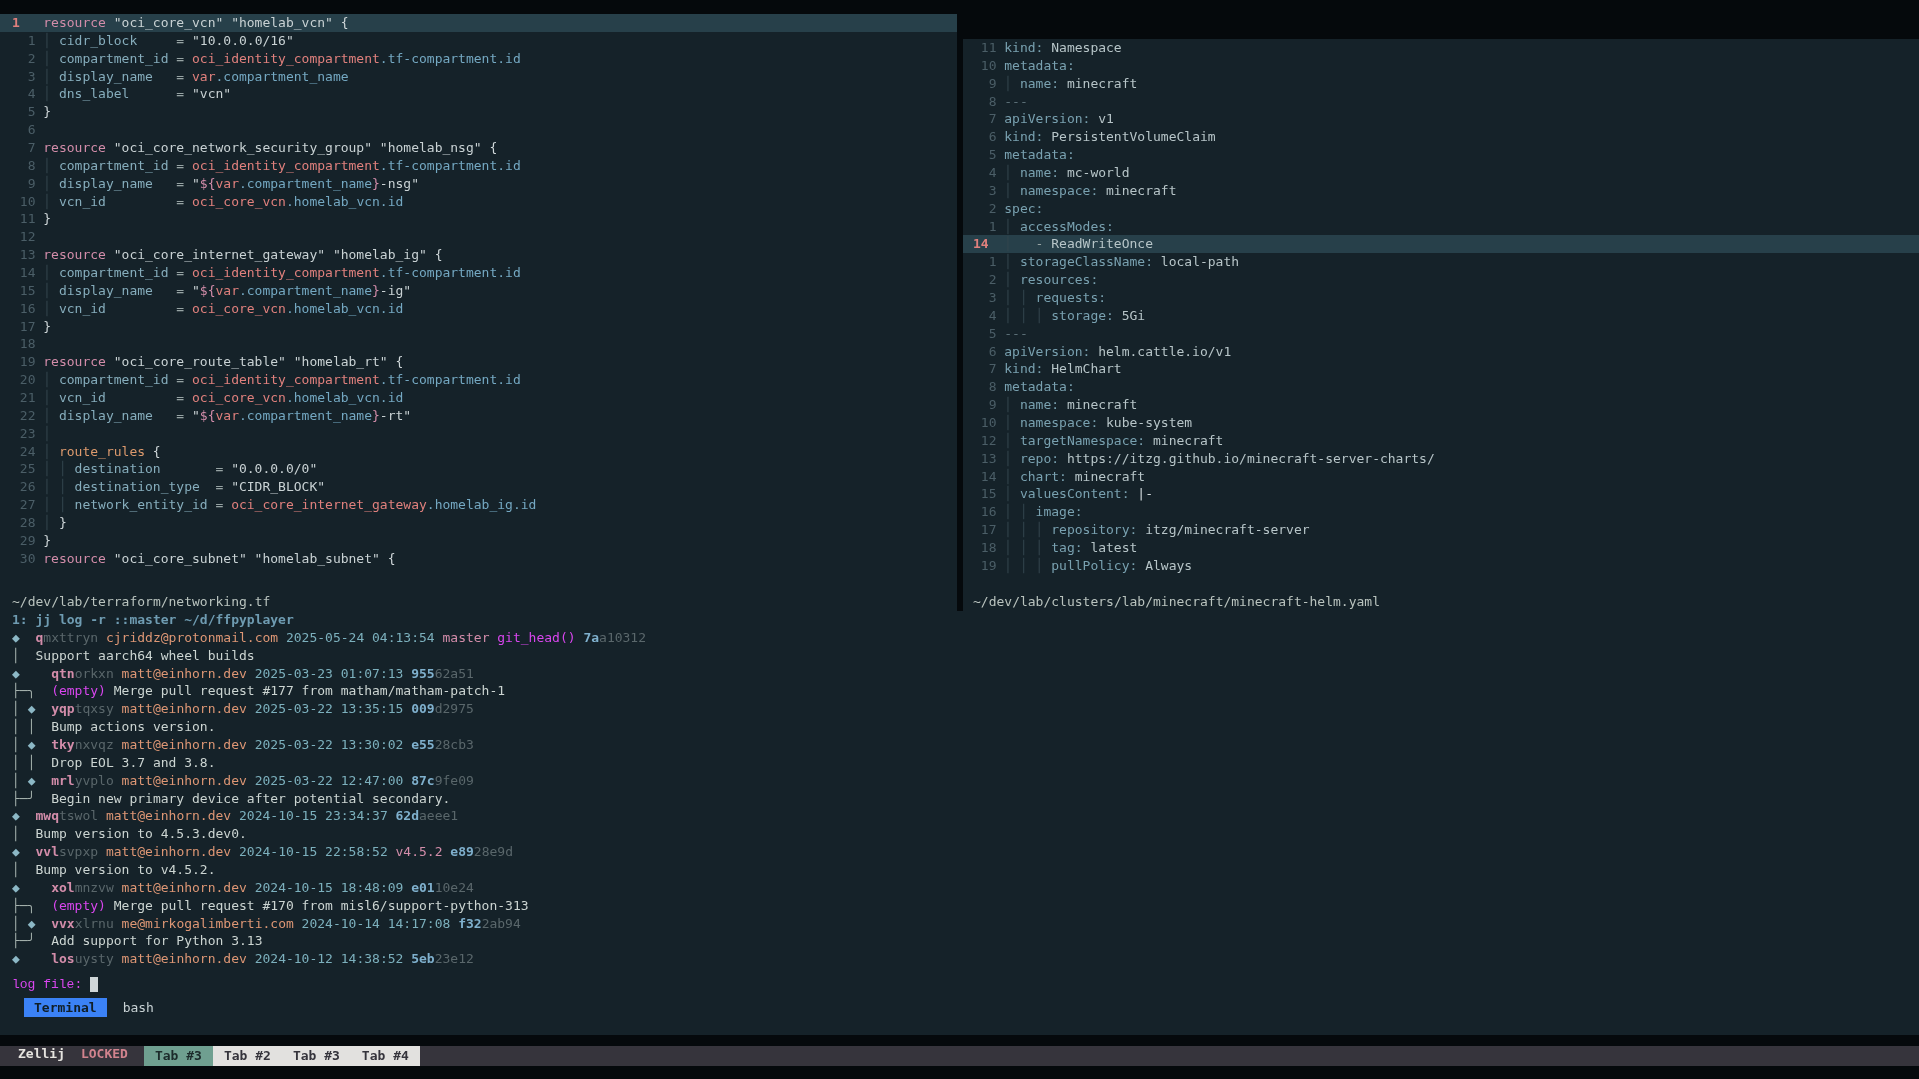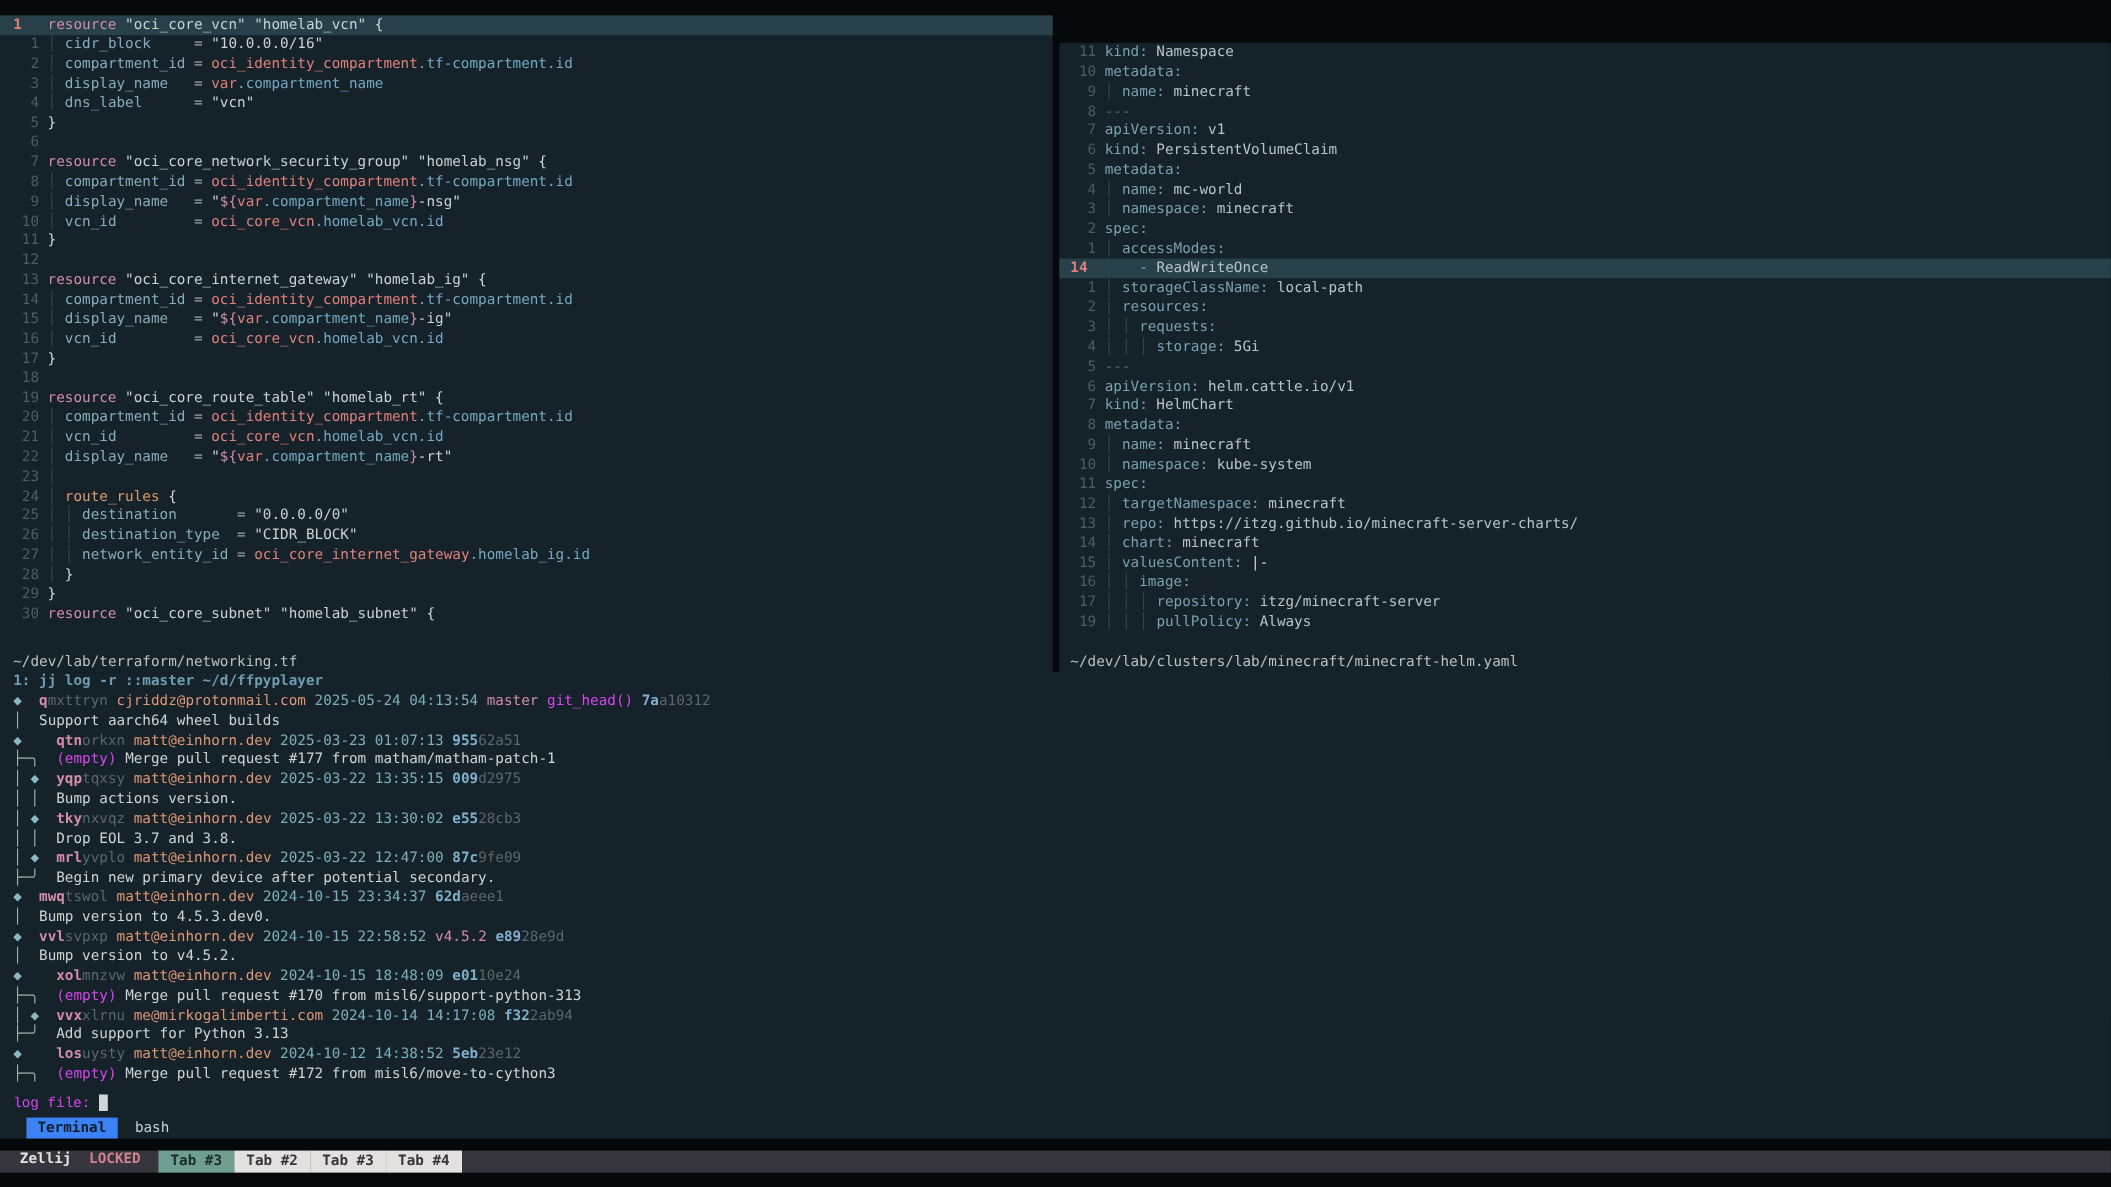--- a/index.html
+++ b/index.html
@@ -131,27 +131,27 @@
         <div class="row"><span class="gut">1</span><span class="s-g">│ </span><span class="s-key">storageClassName:</span><span class="s-val"> local-path</span></div>
         <div class="row"><span class="gut">2</span><span class="s-g">│ </span><span class="s-key">resources:</span></div>
         <div class="row"><span class="gut">3</span><span class="s-g">│ │ </span><span class="s-key">requests:</span></div>
         <div class="row"><span class="gut">4</span><span class="s-g">│ │ │ </span><span class="s-key">storage:</span><span class="s-val"> 5Gi</span></div>
         <div class="row"><span class="gut">5</span><span class="s-doc">---</span></div>
         <div class="row"><span class="gut">6</span><span class="s-key">apiVersion:</span><span class="s-val"> helm.cattle.io/v1</span></div>
         <div class="row"><span class="gut">7</span><span class="s-key">kind:</span><span class="s-val"> HelmChart</span></div>
         <div class="row"><span class="gut">8</span><span class="s-key">metadata:</span></div>
         <div class="row"><span class="gut">9</span><span class="s-g">│ </span><span class="s-key">name:</span><span class="s-val"> minecraft</span></div>
         <div class="row"><span class="gut">10</span><span class="s-g">│ </span><span class="s-key">namespace:</span><span class="s-val"> kube-system</span></div>
-        <div class="row"><span class="gut">11</span><span class="s-key">spec:</span></div>
         <div class="row"><span class="gut">12</span><span class="s-g">│ </span><span class="s-key">targetNamespace:</span><span class="s-val"> minecraft</span></div>
         <div class="row"><span class="gut">13</span><span class="s-g">│ </span><span class="s-key">repo:</span><span class="s-val"> https://itzg.github.io/minecraft-server-charts/</span></div>
         <div class="row"><span class="gut">14</span><span class="s-g">│ </span><span class="s-key">chart:</span><span class="s-val"> minecraft</span></div>
         <div class="row"><span class="gut">15</span><span class="s-g">│ </span><span class="s-key">valuesContent:</span><span> |-</span></div>
         <div class="row"><span class="gut">16</span><span class="s-g">│ │ </span><span class="s-key">image:</span></div>
         <div class="row"><span class="gut">17</span><span class="s-g">│ │ │ </span><span class="s-key">repository:</span><span class="s-val"> itzg/minecraft-server</span></div>
+        <div class="row"><span class="gut">18</span><span class="s-g">│ │ │ </span><span class="s-key">tag:</span><span class="s-val"> latest</span></div>
         <div class="row"><span class="gut">19</span><span class="s-g">│ │ │ </span><span class="s-key">pullPolicy:</span><span class="s-val"> Always</span></div>
       </div>
     <div class="pathline">~/dev/lab/clusters/lab/minecraft/minecraft-helm.yaml</div>
   </div>
 
   <div class="pane pane-term">
     <div class="termtitle">1: jj log -r ::master ~/d/ffpyplayer</div>
     <div id="termLines">
         <div class="row"><span class="s-di">◆</span><span>  </span><span class="s-ci">q</span><span class="s-dm">mxttryn</span><span> </span><span class="s-em">cjriddz@protonmail.com</span><span> </span><span class="s-tm">2025-05-24 04:13:54</span><span> </span><span class="s-br">master</span><span> </span><span class="s-gn">git_head()</span><span> </span><span class="s-oi">7a</span><span class="s-dm">a10312</span></div>
         <div class="row"><span class="s-gr">│</span><span class="s-tx">  Support aarch64 wheel builds</span></div>
@@ -165,21 +165,20 @@
         <div class="row"><span class="s-gr">├─╯</span><span class="s-tx">  Begin new primary device after potential secondary.</span></div>
         <div class="row"><span class="s-di">◆</span><span>  </span><span class="s-ci">mwq</span><span class="s-dm">tswol</span><span> </span><span class="s-em">matt@einhorn.dev</span><span> </span><span class="s-tm">2024-10-15 23:34:37</span><span> </span><span class="s-oi">62d</span><span class="s-dm">aeee1</span></div>
         <div class="row"><span class="s-gr">│</span><span class="s-tx">  Bump version to 4.5.3.dev0.</span></div>
         <div class="row"><span class="s-di">◆</span><span>  </span><span class="s-ci">vvl</span><span class="s-dm">svpxp</span><span> </span><span class="s-em">matt@einhorn.dev</span><span> </span><span class="s-tm">2024-10-15 22:58:52</span><span> </span><span class="s-tg">v4.5.2</span><span> </span><span class="s-oi">e89</span><span class="s-dm">28e9d</span></div>
         <div class="row"><span class="s-gr">│</span><span class="s-tx">  Bump version to v4.5.2.</span></div>
         <div class="row"><span class="s-di">◆</span><span>    </span><span class="s-ci">xol</span><span class="s-dm">mnzvw</span><span> </span><span class="s-em">matt@einhorn.dev</span><span> </span><span class="s-tm">2024-10-15 18:48:09</span><span> </span><span class="s-oi">e01</span><span class="s-dm">10e24</span></div>
         <div class="row"><span class="s-gr">├─╮</span><span>  </span><span class="s-gn">(empty)</span><span class="s-tx"> Merge pull request #170 from misl6/support-python-313</span></div>
         <div class="row"><span class="s-gr">│ </span><span class="s-di">◆</span><span>  </span><span class="s-ci">vvx</span><span class="s-dm">xlrnu</span><span> </span><span class="s-em">me@mirkogalimberti.com</span><span> </span><span class="s-tm">2024-10-14 14:17:08</span><span> </span><span class="s-oi">f32</span><span class="s-dm">2ab94</span></div>
         <div class="row"><span class="s-gr">├─╯</span><span class="s-tx">  Add support for Python 3.13</span></div>
         <div class="row"><span class="s-di">◆</span><span>    </span><span class="s-ci">los</span><span class="s-dm">uysty</span><span> </span><span class="s-em">matt@einhorn.dev</span><span> </span><span class="s-tm">2024-10-12 14:38:52</span><span> </span><span class="s-oi">5eb</span><span class="s-dm">23e12</span></div>
-        <div class="row"><span class="s-gr">├─╮</span><span>  </span><span class="s-gn">(empty)</span><span class="s-tx"> Merge pull request #172 from misl6/move-to-cython3</span></div>
       </div>
     <div class="promptline"><span>log file: </span><span class="cursor"></span></div>
     <div class="termfooter"><span class="chip-terminal">Terminal</span><span class="shell">bash</span></div>
   </div>
 
   <div class="statusbar">
     <span class="appname">Zellij</span>
     <span class="mode">LOCKED</span>
     <span class="ztabs" id="ztabs">
         <span class="ztab active">Tab #3</span>

